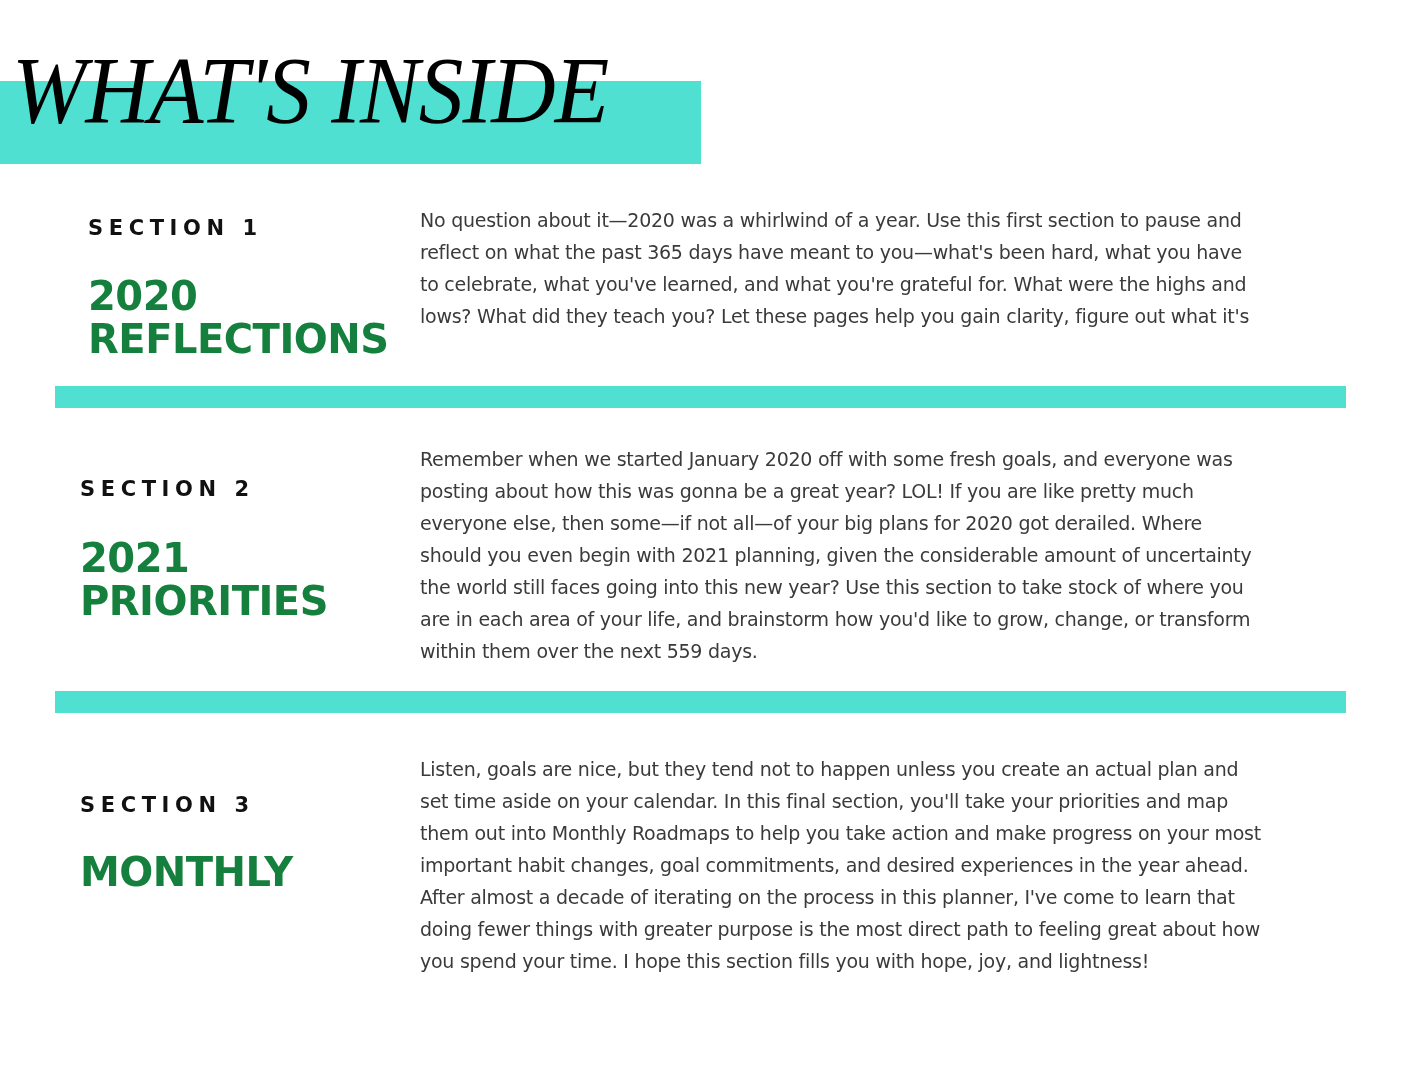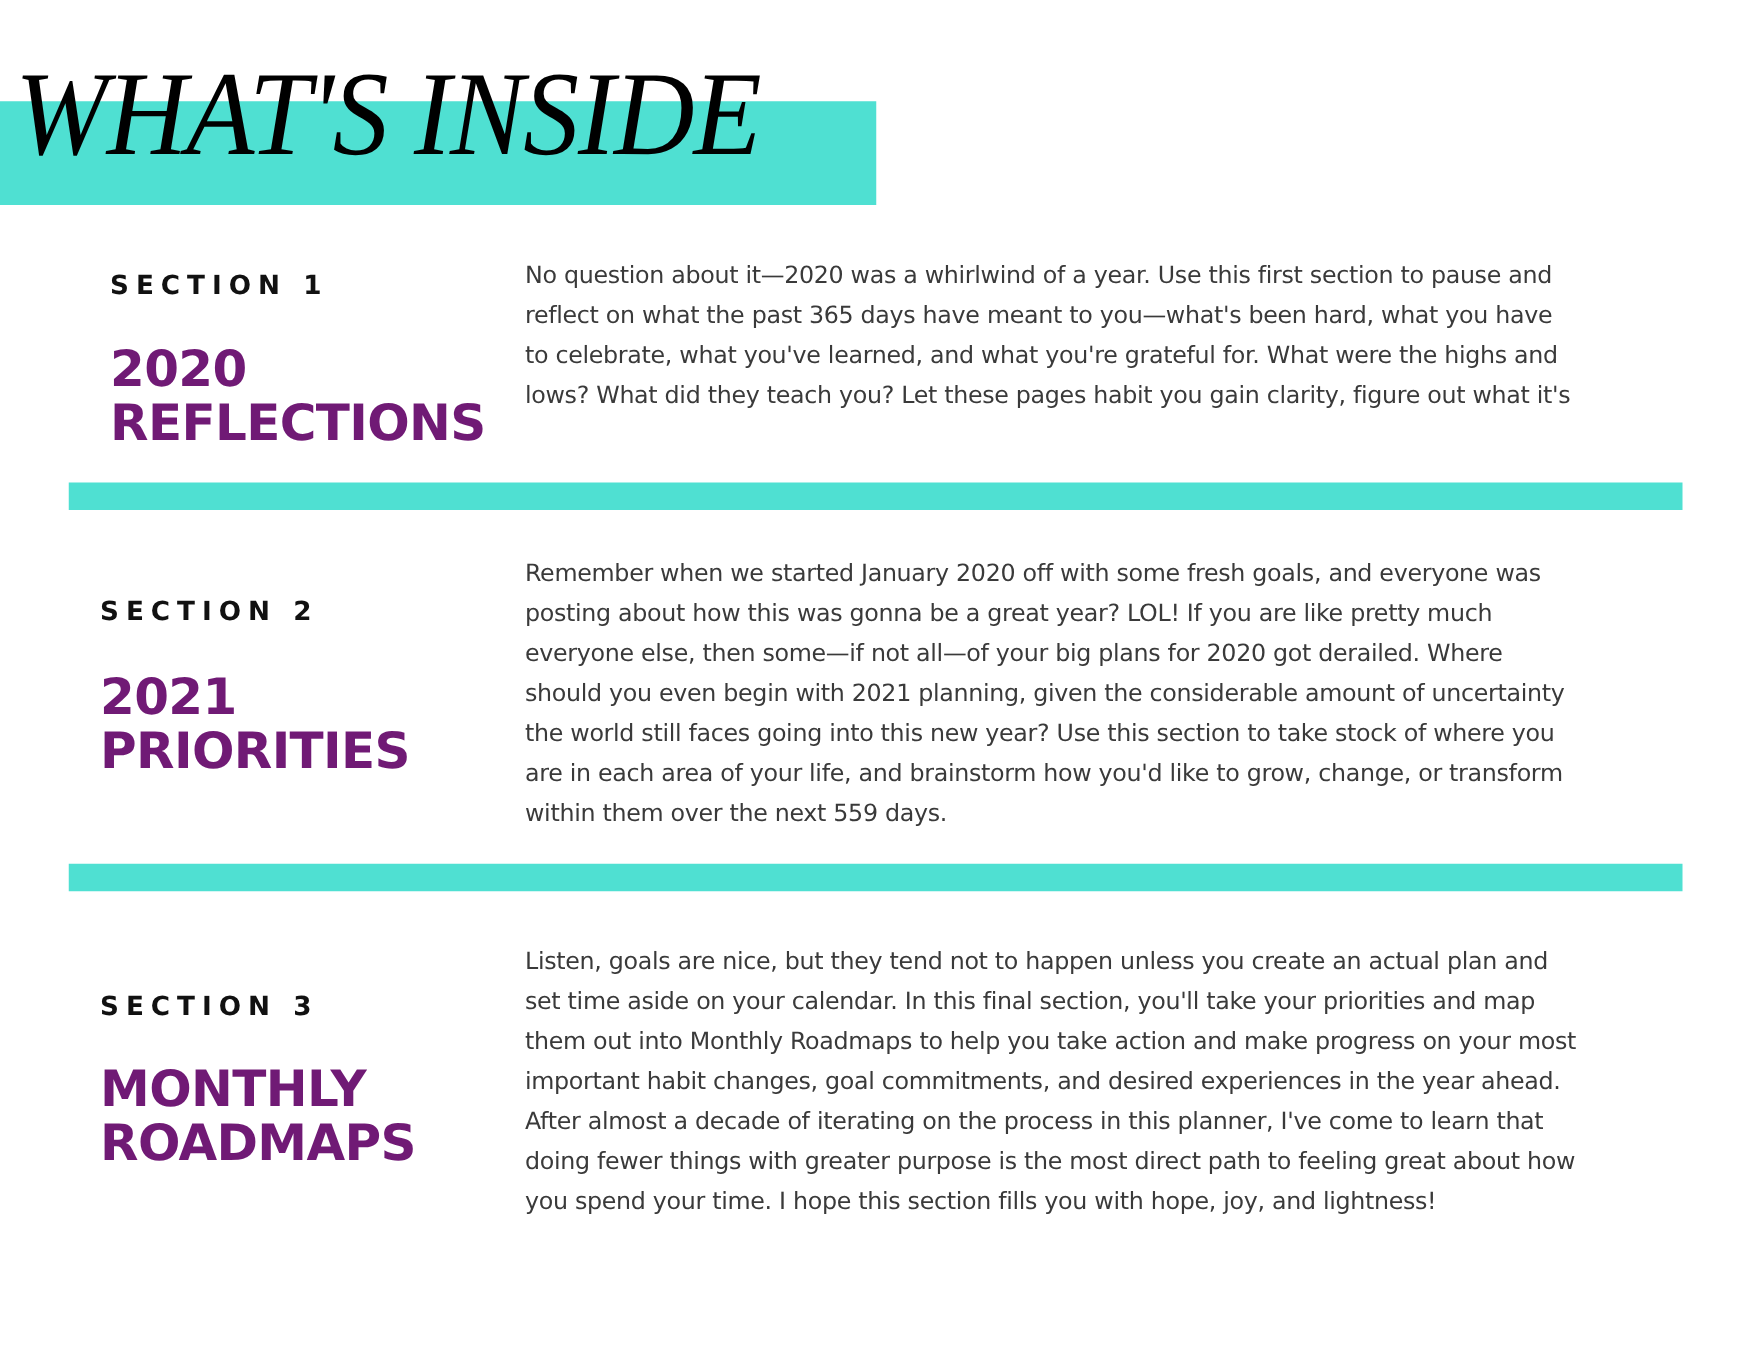--- a/index.html
+++ b/index.html
@@ -26,21 +26,21 @@
 
     .section-label {
       position: absolute;
       font-family: "DejaVu Sans", sans-serif; font-weight: bold;
       font-size: 21px; letter-spacing: 5.6px; color: #111;
       white-space: nowrap;
     }
     .section-heading {
       position: absolute;
       font-family: "DejaVu Sans", sans-serif; font-weight: bold;
-      font-size: 40px; line-height: 43px; color: #701a75;
+      font-size: 40px; line-height: 43px; color: #15803d;
       letter-spacing: -0.5px;
     }
     .section-heading span { display: block; white-space: nowrap; }
 
     .section-body {
       position: absolute; left: 420px; width: 910px;
       font-family: "DejaVu Sans", sans-serif;
       font-size: 19px; line-height: 32px; color: #3a3a3a;
       letter-spacing: -0.25px;
     }
@@ -55,21 +55,21 @@
 <section>
   <div class="section-label" style="left:88px; top:216px;text-align:center;">SECTION 1</div>
   <h2 class="section-heading" style="left:88px; top:275px;">
     <span>2020</span>
     <span>REFLECTIONS</span>
   </h2>
   <div class="section-body" style="top:204px;">
     <span>No question about it—2020 was a whirlwind of a year. Use this first section to pause and</span>
     <span>reflect on what the past 365 days have meant to you—what's been hard, what you have</span>
     <span>to celebrate, what you've learned, and what you're grateful for. What were the highs and</span>
-    <span>lows? What did they teach you? Let these pages habit you gain clarity, figure out what it's</span>
+    <span>lows? What did they teach you? Let these pages help you gain clarity, figure out what it's</span>
   </div>
 </section>
 
 <div class="divider" style="top:386px;"></div>
 
 <section>
   <div class="section-label" style="left:80px; top:477px;">SECTION 2</div>
   <h2 class="section-heading" style="left:80px; top:537px;">
     <span>2021</span>
     <span>PRIORITIES</span>
@@ -84,21 +84,20 @@
     <span>within them over the next 559 days.</span>
   </div>
 </section>
 
 <div class="divider" style="top:691px;"></div>
 
 <section>
   <div class="section-label" style="left:80px; top:793px;">SECTION 3</div>
   <h2 class="section-heading" style="left:80px; top:851px;">
     <span>MONTHLY</span>
-    <span>ROADMAPS</span>
   </h2>
   <div class="section-body" style="top:753px;">
     <span>Listen, goals are nice, but they tend not to happen unless you create an actual plan and</span>
     <span>set time aside on your calendar. In this final section, you'll take your priorities and map</span>
     <span>them out into Monthly Roadmaps to help you take action and make progress on your most</span>
     <span>important habit changes, goal commitments, and desired experiences in the year ahead.</span>
     <span>After almost a decade of iterating on the process in this planner, I've come to learn that</span>
     <span>doing fewer things with greater purpose is the most direct path to feeling great about how</span>
     <span>you spend your time. I hope this section fills you with hope, joy, and lightness!</span>
   </div>

